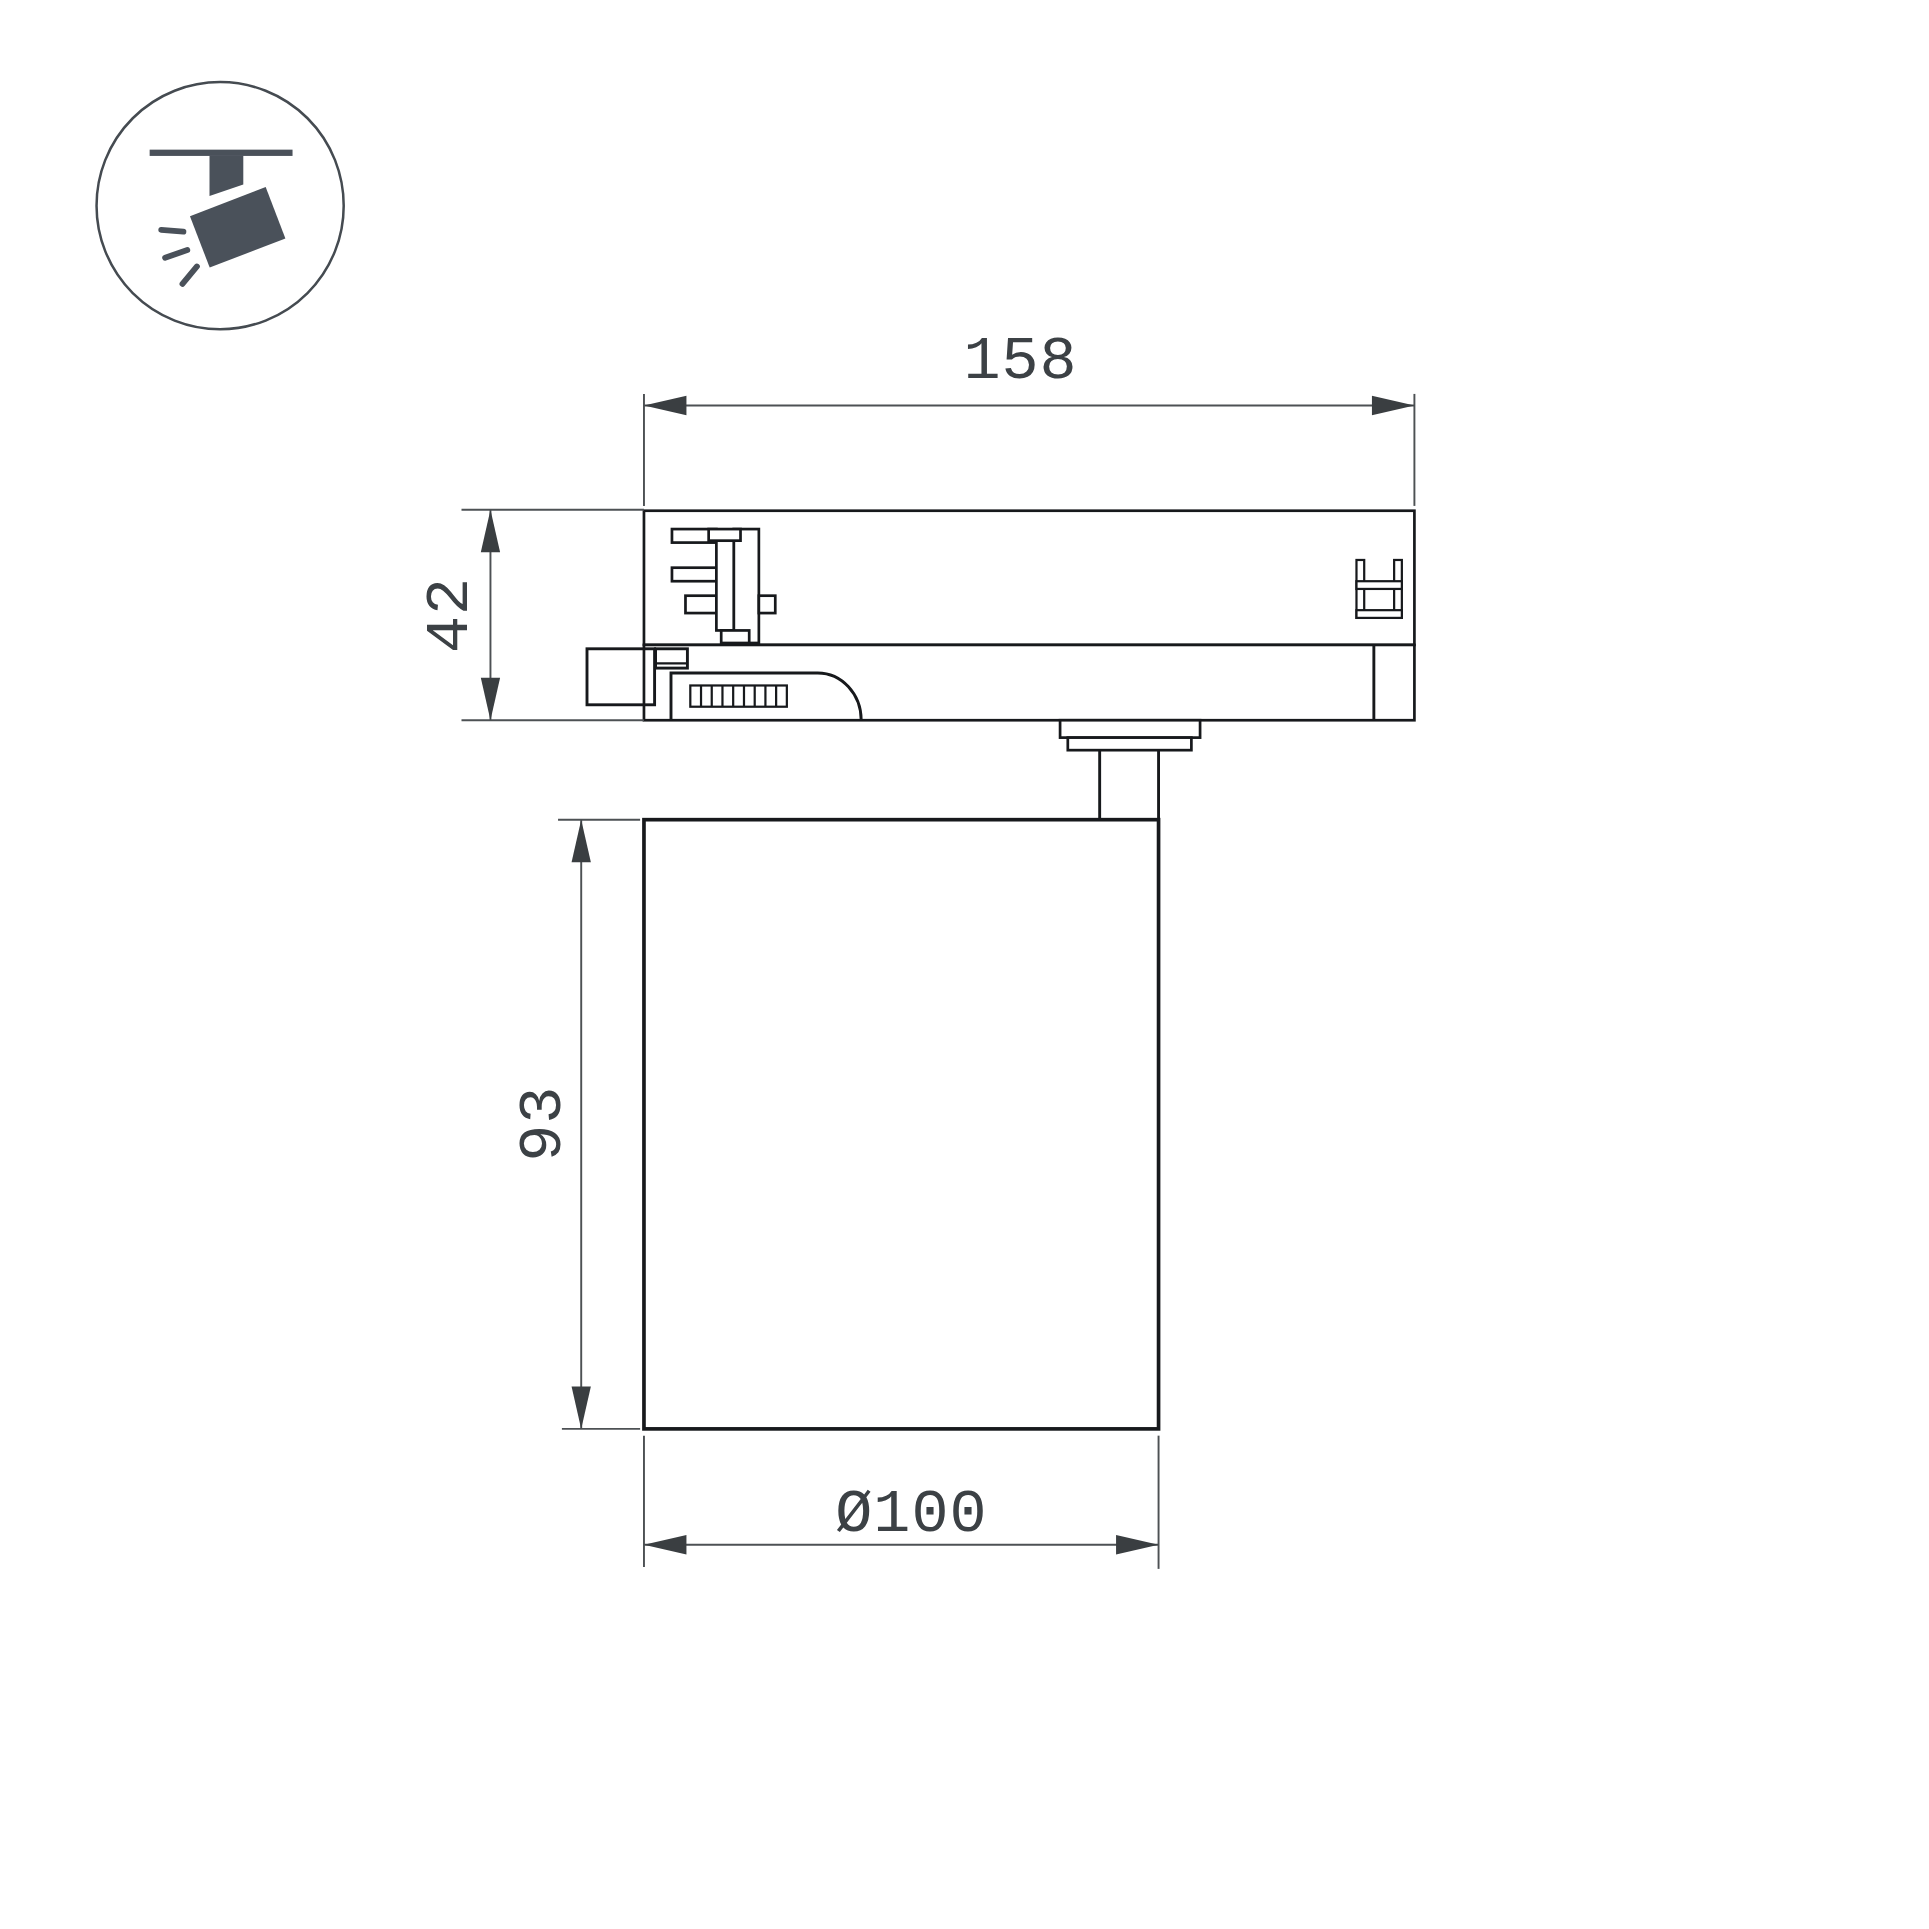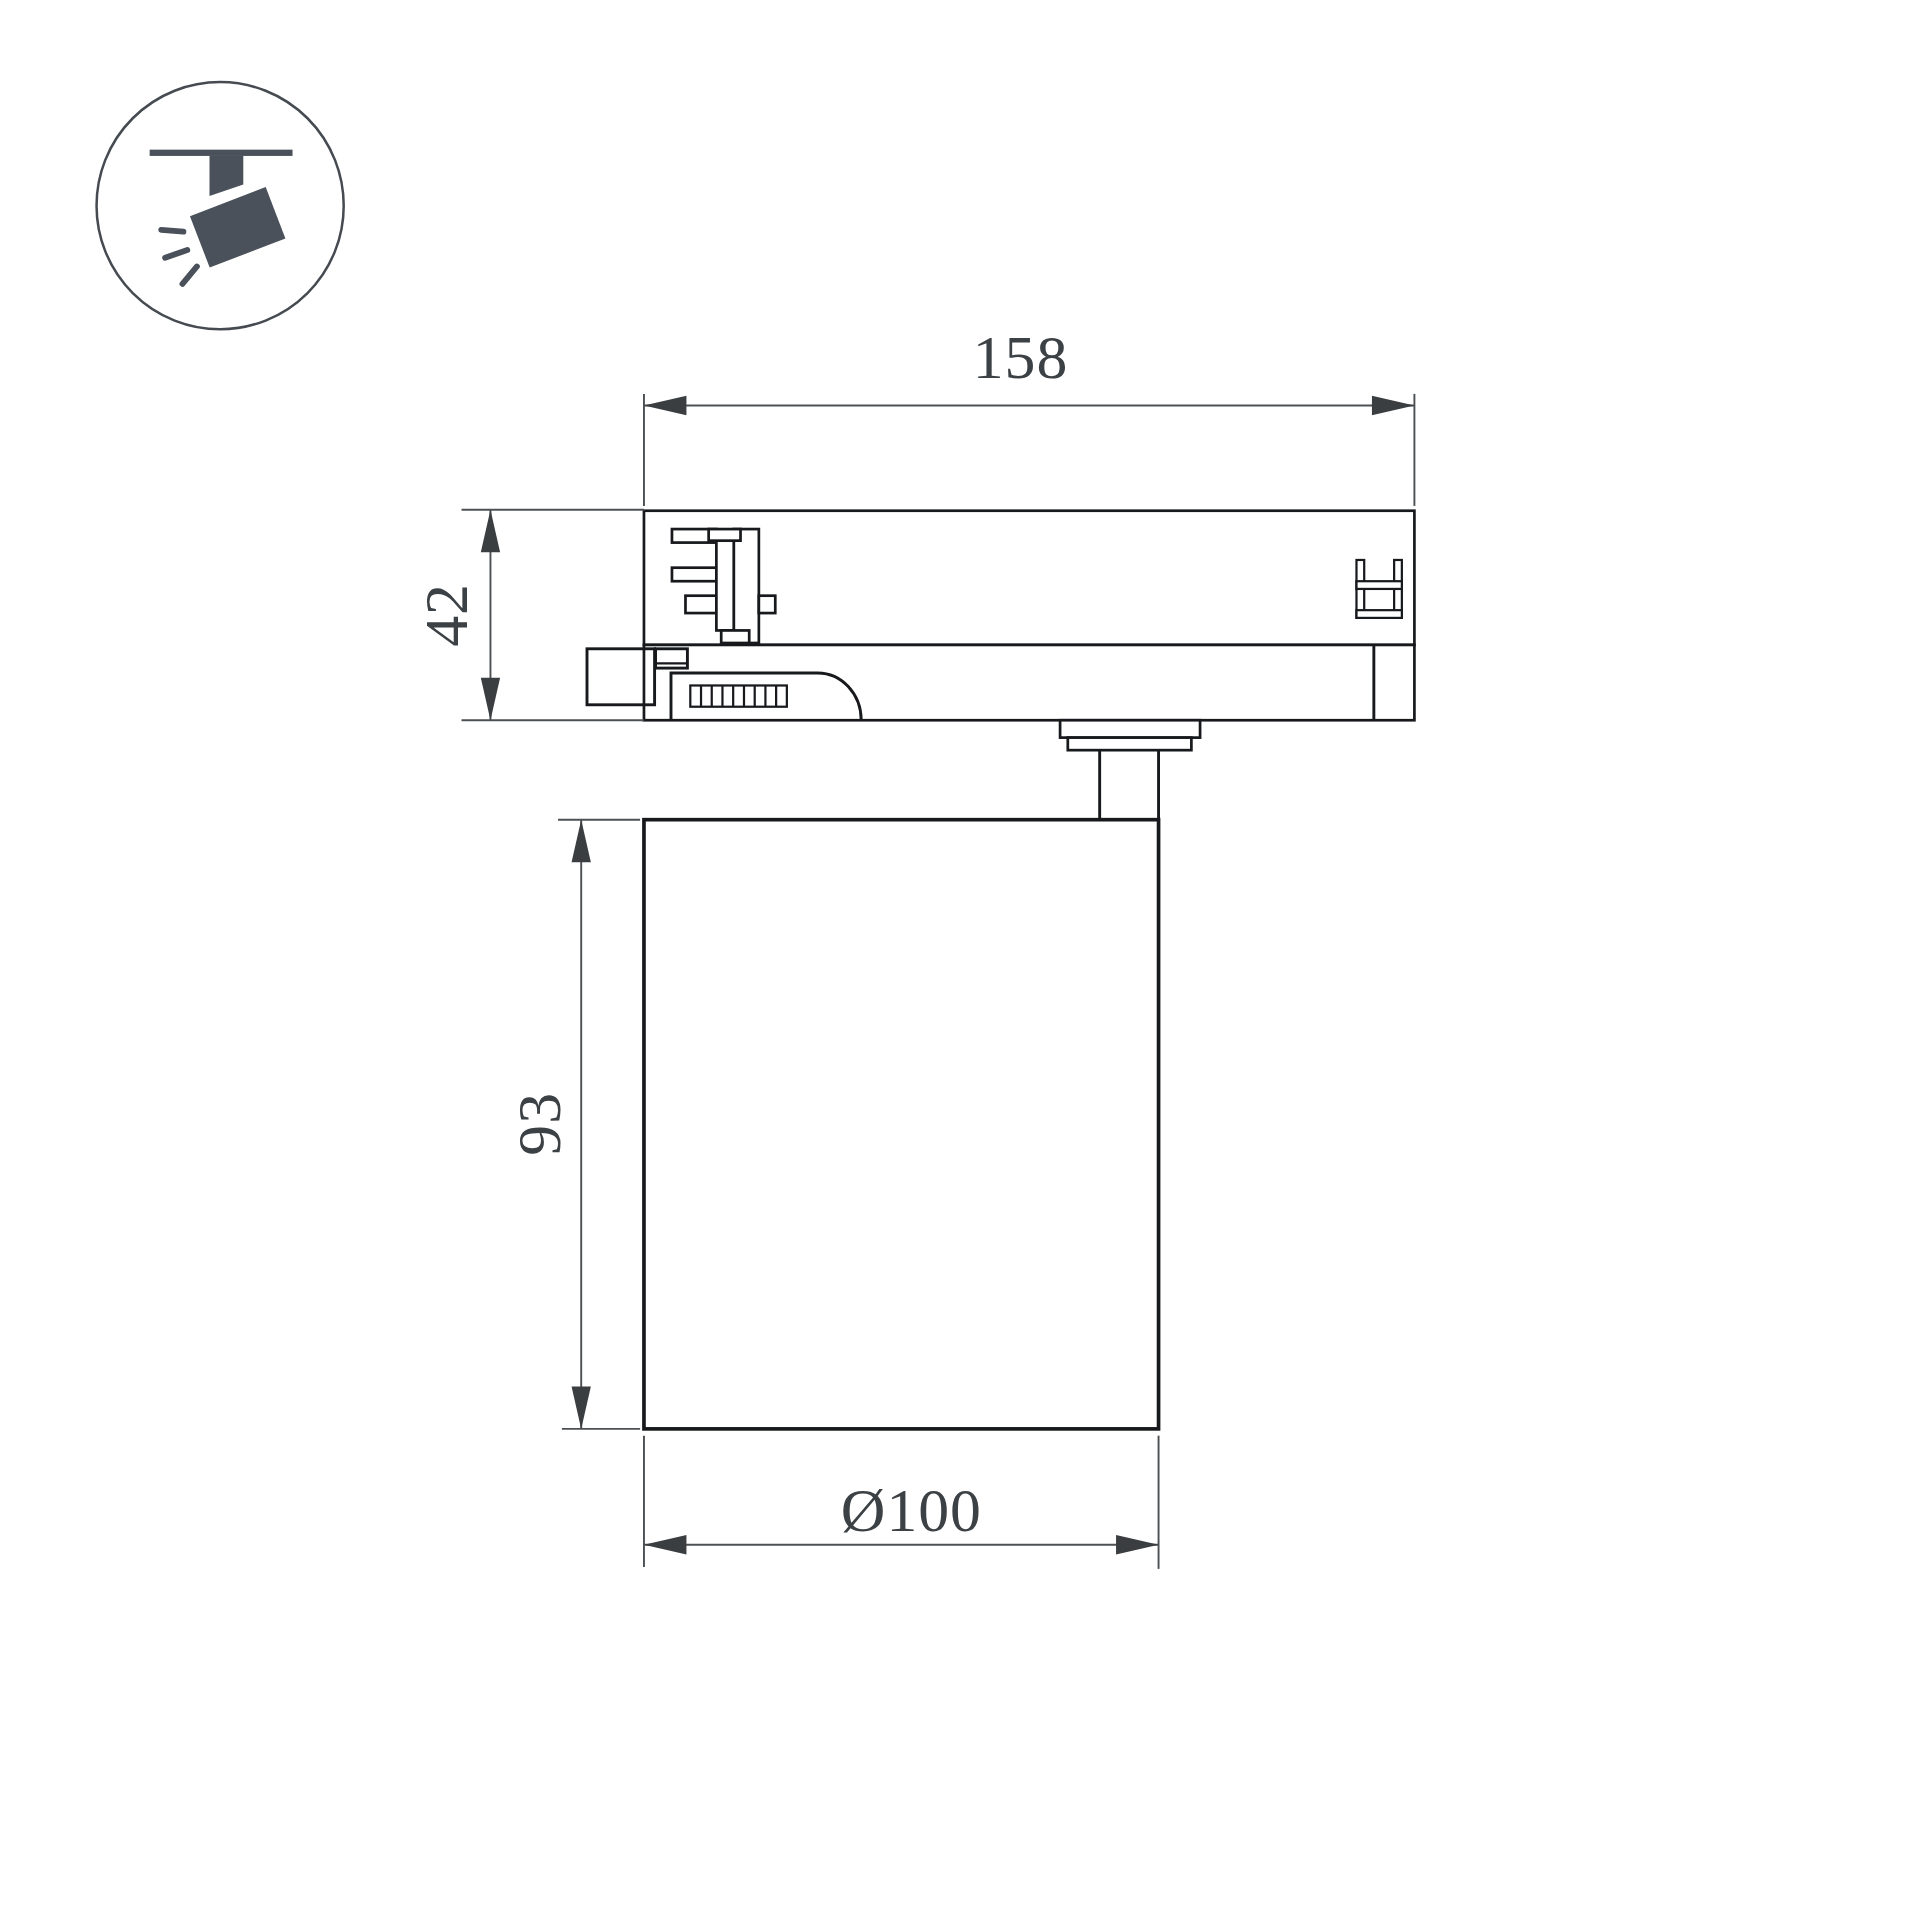--- a/index.html
+++ b/index.html
@@ -1,19 +1,19 @@
 <!DOCTYPE html>
 <html style="--bg: #ffffff; --line: #17191c; --dim: #4d5154; --dimdark: #3a3e41; --text: #3c4145; --icon: #4a515a; --circle: #454b51;"><head>
 <meta charset="utf-8">
 <style>
   html, body { margin: 0; padding: 0; background: #ffffff; }
   .page {
     width: 1929px; height: 1929px; position: relative;
     background: var(--bg, #ffffff);
-    font-family: Liberation Serif, serif;
+    font-family: Liberation Mono, monospace;
   }
   svg { display: block; }
   .outline   { stroke: var(--line, #17191c); stroke-width: 3;   fill: none; }
   .outline-f { stroke: var(--line, #17191c); stroke-width: 2.8; fill: #ffffff; }
   .outline-bold { stroke: var(--line, #17191c); stroke-width: 3.8; fill: #ffffff; }
   .thin      { stroke: var(--line, #17191c); stroke-width: 2.3; fill: none; }
   .thin-f    { stroke: var(--line, #17191c); stroke-width: 2.3; fill: #ffffff; }
   .dim       { stroke: var(--dim, #4d5154);  stroke-width: 2;   fill: none; }
   .arr       { fill: var(--dimdark, #3a3e41); stroke: none; }
   .dim-text  { fill: var(--text, #3c4145); font-size: 64px; letter-spacing: 1px; }

